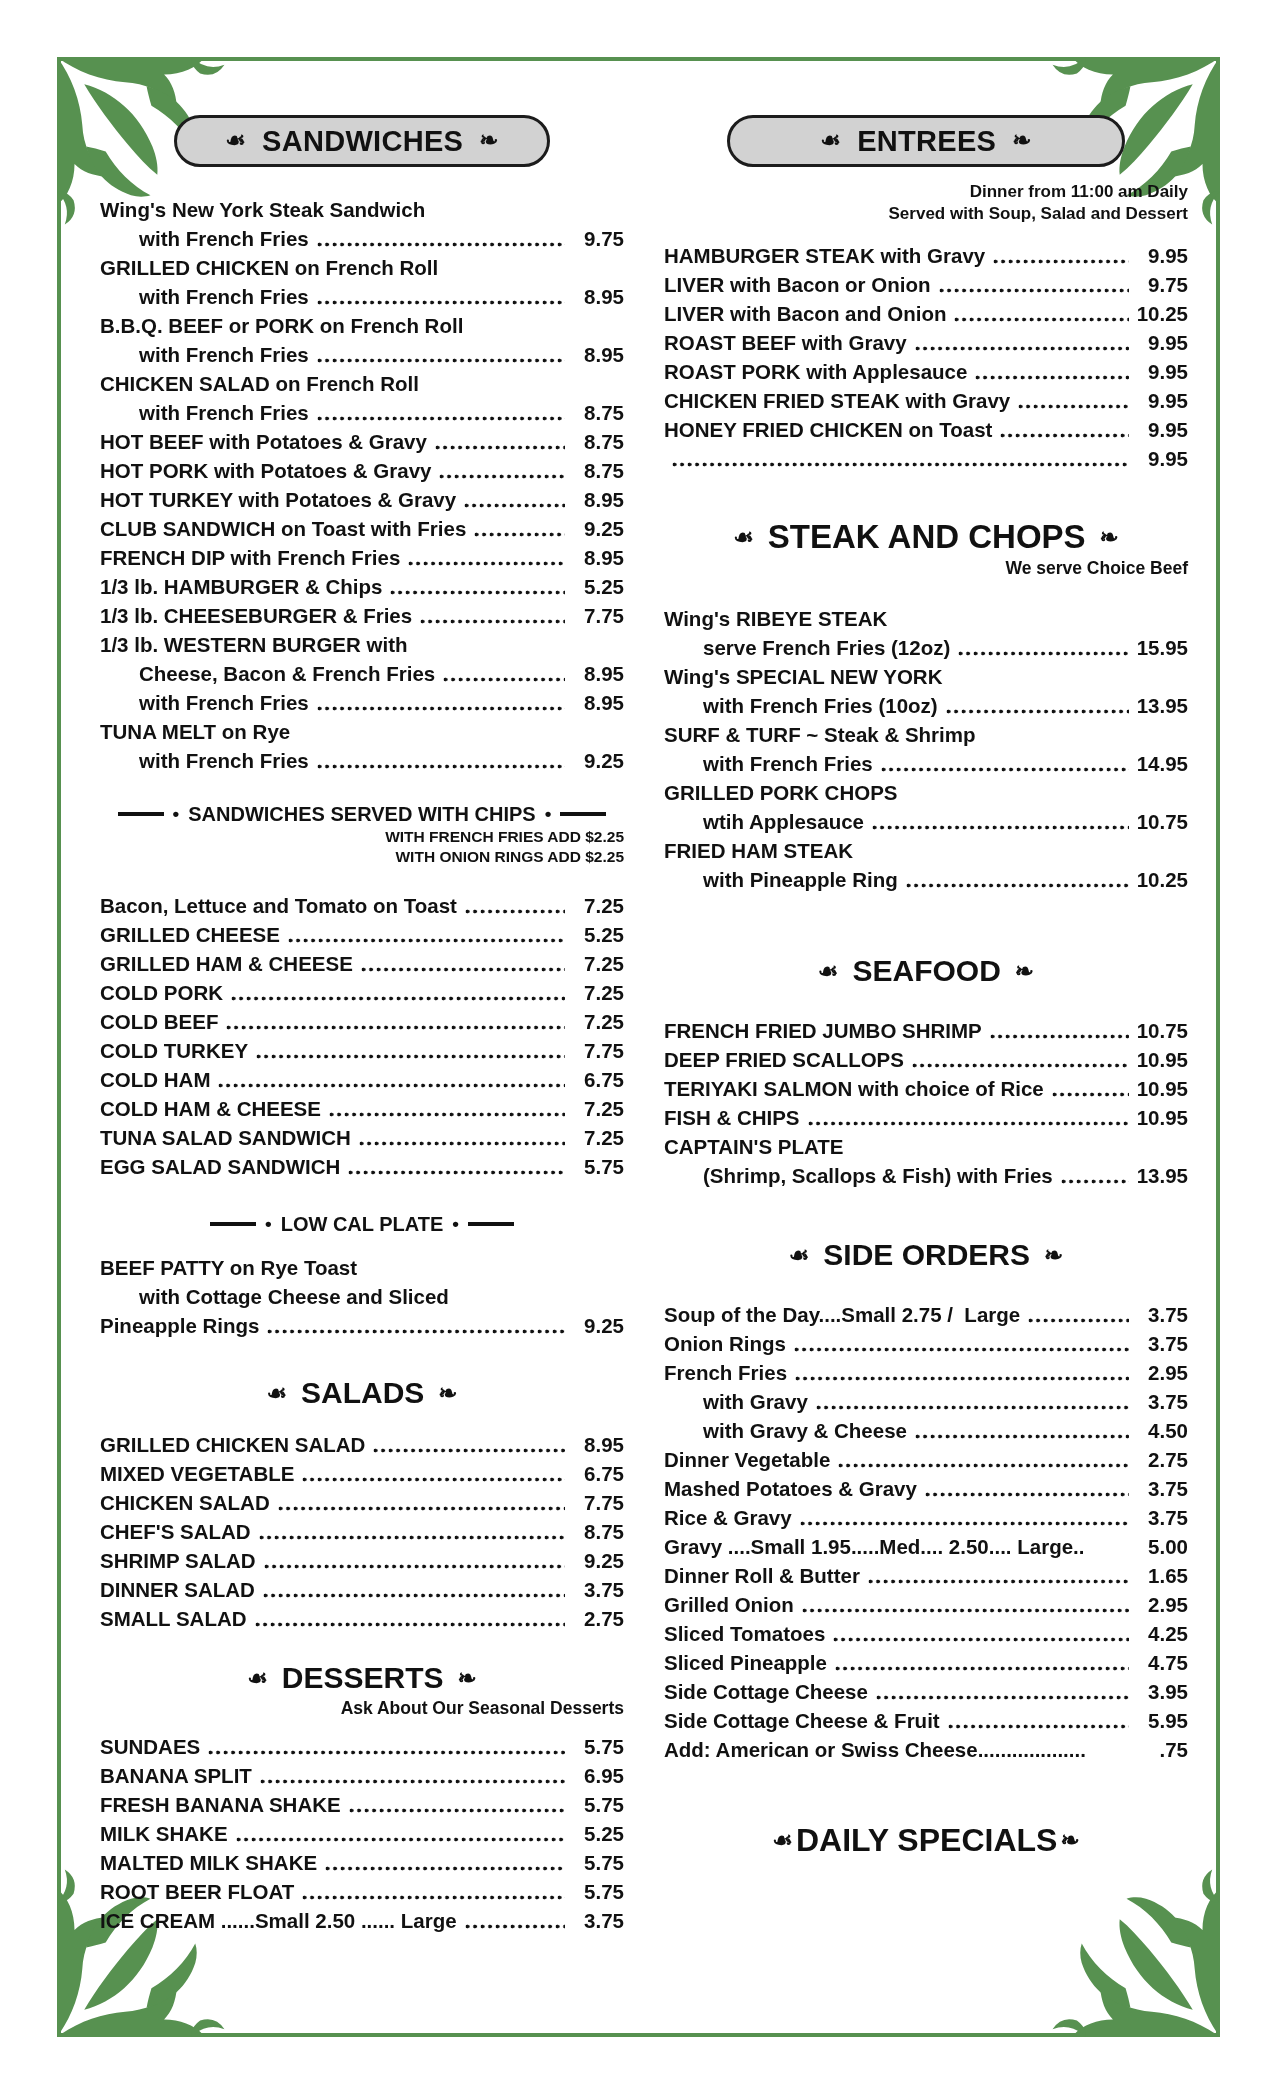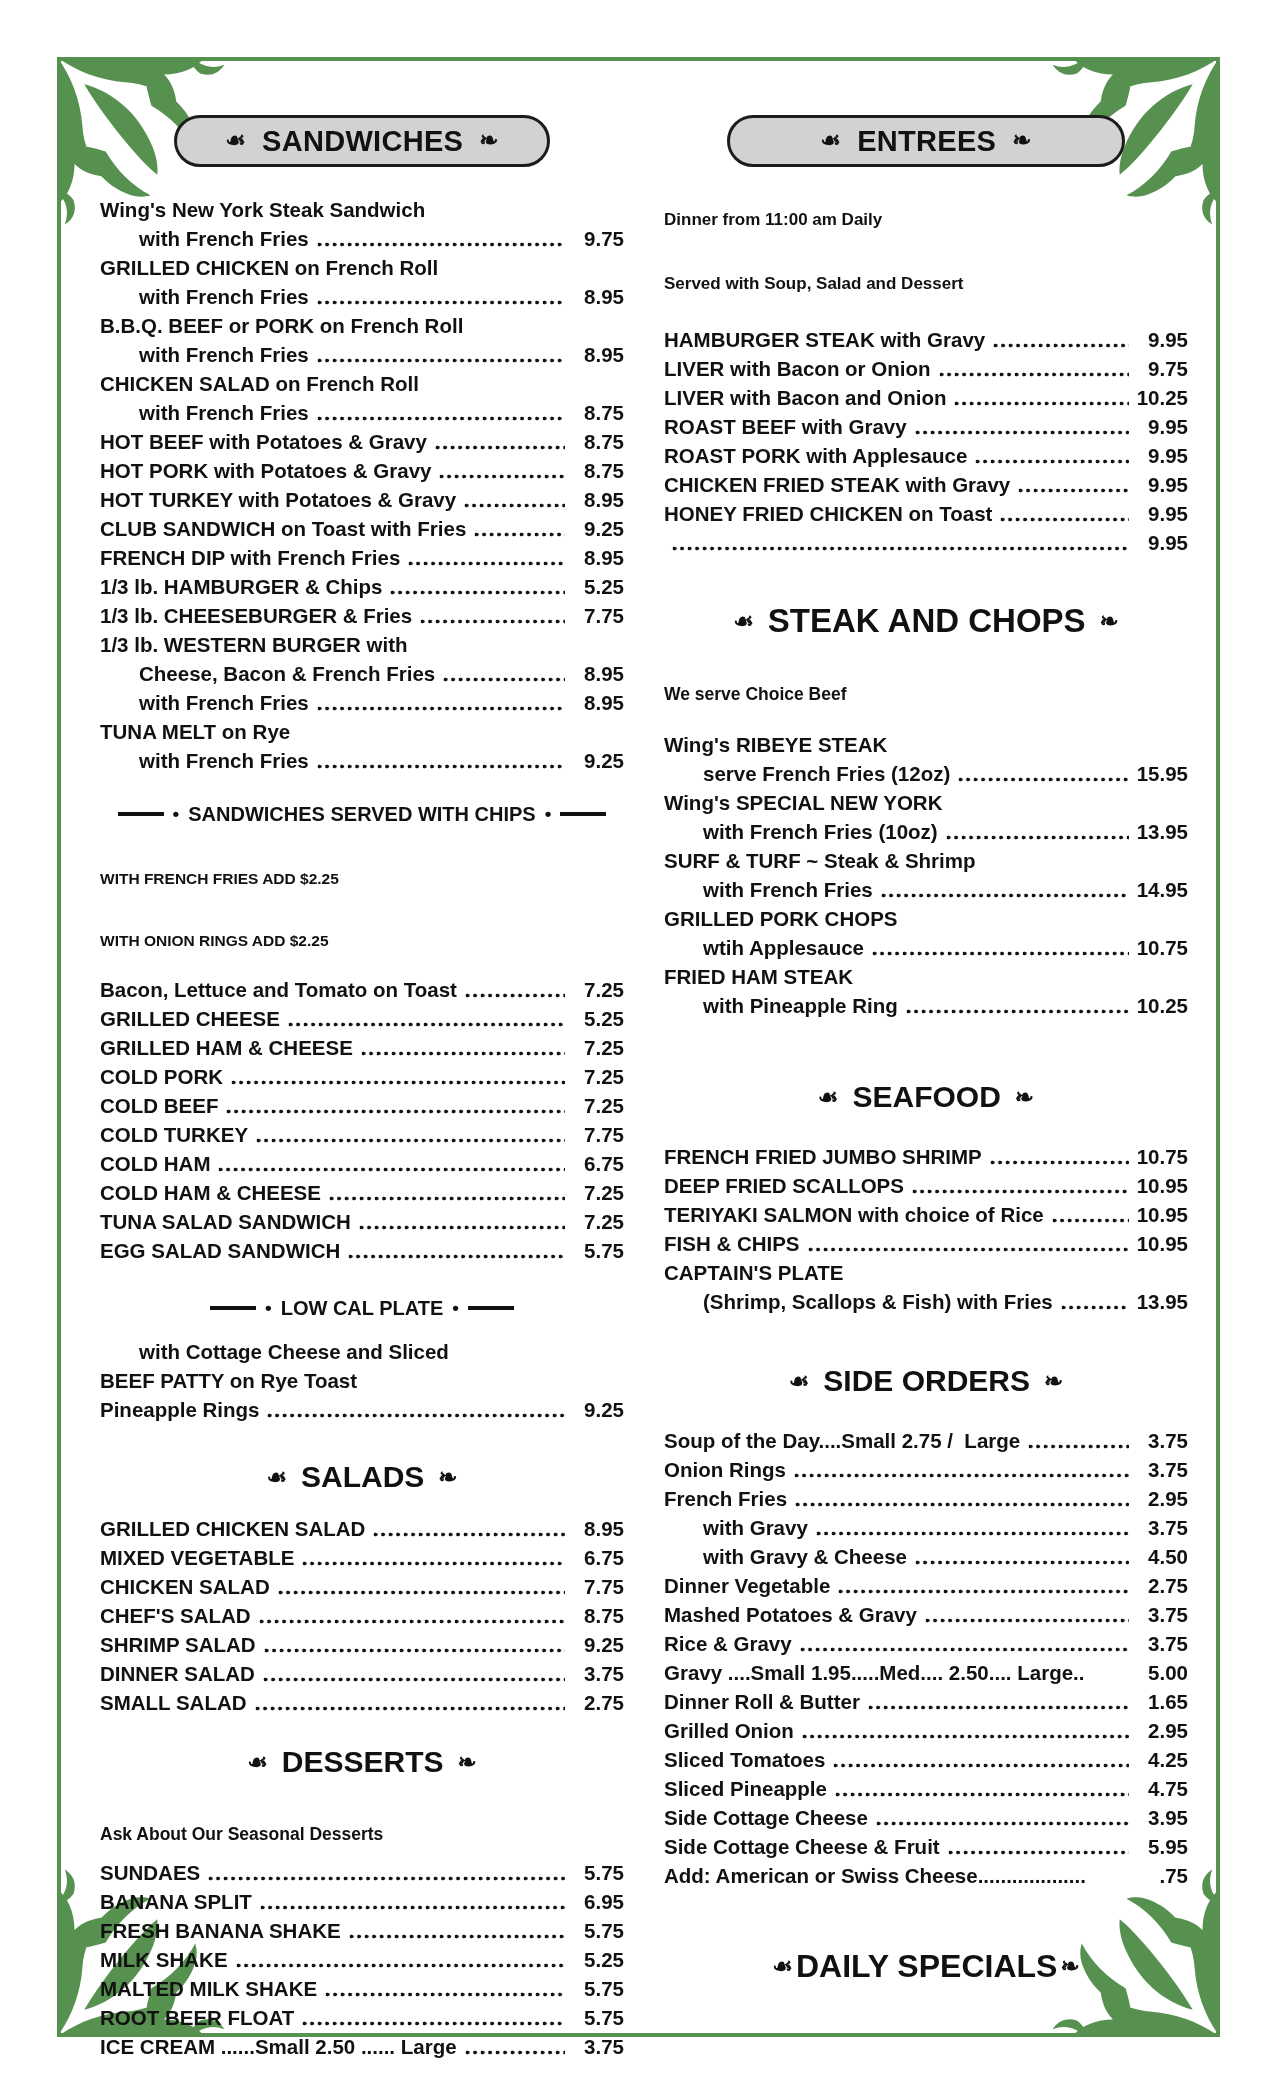--- a/index.html
+++ b/index.html
@@ -42,21 +42,21 @@
   .sec-steak-and-chops .fancy { font-size:33px; line-height:40px; }
   .sec-daily-specials  .fancy { font-size:32px; line-height:40px; }
 
   .dashdot {
     display:flex; align-items:center; justify-content:center; gap:9px;
     font-size:20px; line-height:26px;
   }
   .dd-line { width:46px; height:3.5px; background:#111; }
   .dd-dot  { font-size:19px; }
 
-  .subtitle { text-align:left; font-size:17.5px; line-height:23px;margin-top:42px; }
+  .subtitle { text-align:right; font-size:17.5px; line-height:23px; }
   .sec-entrees .subtitle { font-size:17px; line-height:22px; }
   .sec-entrees .subs { margin-top:14px; }
   .sec-sandwiches-served-with-chips .subtitle { font-size:15.5px; line-height:20px; }
 
   
   .items { margin-top:0; }
   .row { display:flex; align-items:baseline; font-size:20.5px; line-height:29px; }
   .row.indent { padding-left:39px; }
   .txt { white-space:pre; }
   .leader {
@@ -70,21 +70,21 @@
 
   
   .sec-sandwiches-served-with-chips { margin-top:26px; }
   .sec-sandwiches-served-with-chips .items { margin-top:24px; }
   .sec-low-cal-plate { margin-top:30px; }
   .sec-low-cal-plate .items { margin-top:16px; }
   .sec-salads { margin-top:34px; }
   .sec-salads .items { margin-top:18px; }
   .sec-desserts { margin-top:26px; }
   .sec-desserts .items { margin-top:12px; }
-  .sec-entrees .items { margin-top:30px; }
+  .sec-entrees .items { margin-top:16px; }
   .sec-steak-and-chops { margin-top:44px; }
   .sec-steak-and-chops .items { margin-top:24px; }
   .sec-seafood { margin-top:58px; }
   .sec-seafood .items { margin-top:26px; }
   .sec-side-orders { margin-top:46px; }
   .sec-side-orders .items { margin-top:26px; }
   .sec-daily-specials { margin-top:56px; }
 </style>
 </head>
 <body>
@@ -311,25 +311,25 @@
       </section>
       <section class="section sec-low-cal-plate">
         <div class="dashdot">
           <span class="dd-line"></span>
           <span class="dd-dot">•</span>
           <span class="title-text">LOW CAL PLATE</span>
           <span class="dd-dot">•</span>
           <span class="dd-line"></span>
         </div>
         <div class="items">
+          <div class="row">
+            <span class="txt">BEEF PATTY on Rye Toast</span>
+          </div>
           <div class="row indent">
             <span class="txt">with Cottage Cheese and Sliced</span>
-          </div>
-          <div class="row">
-            <span class="txt">BEEF PATTY on Rye Toast</span>
           </div>
           <div class="row">
             <span class="txt">Pineapple Rings</span>
             <span class="leader"></span>
             <span class="price">9.25</span>
           </div>
         </div>
       </section>
       <section class="section sec-salads">
         <div class="fancy">

